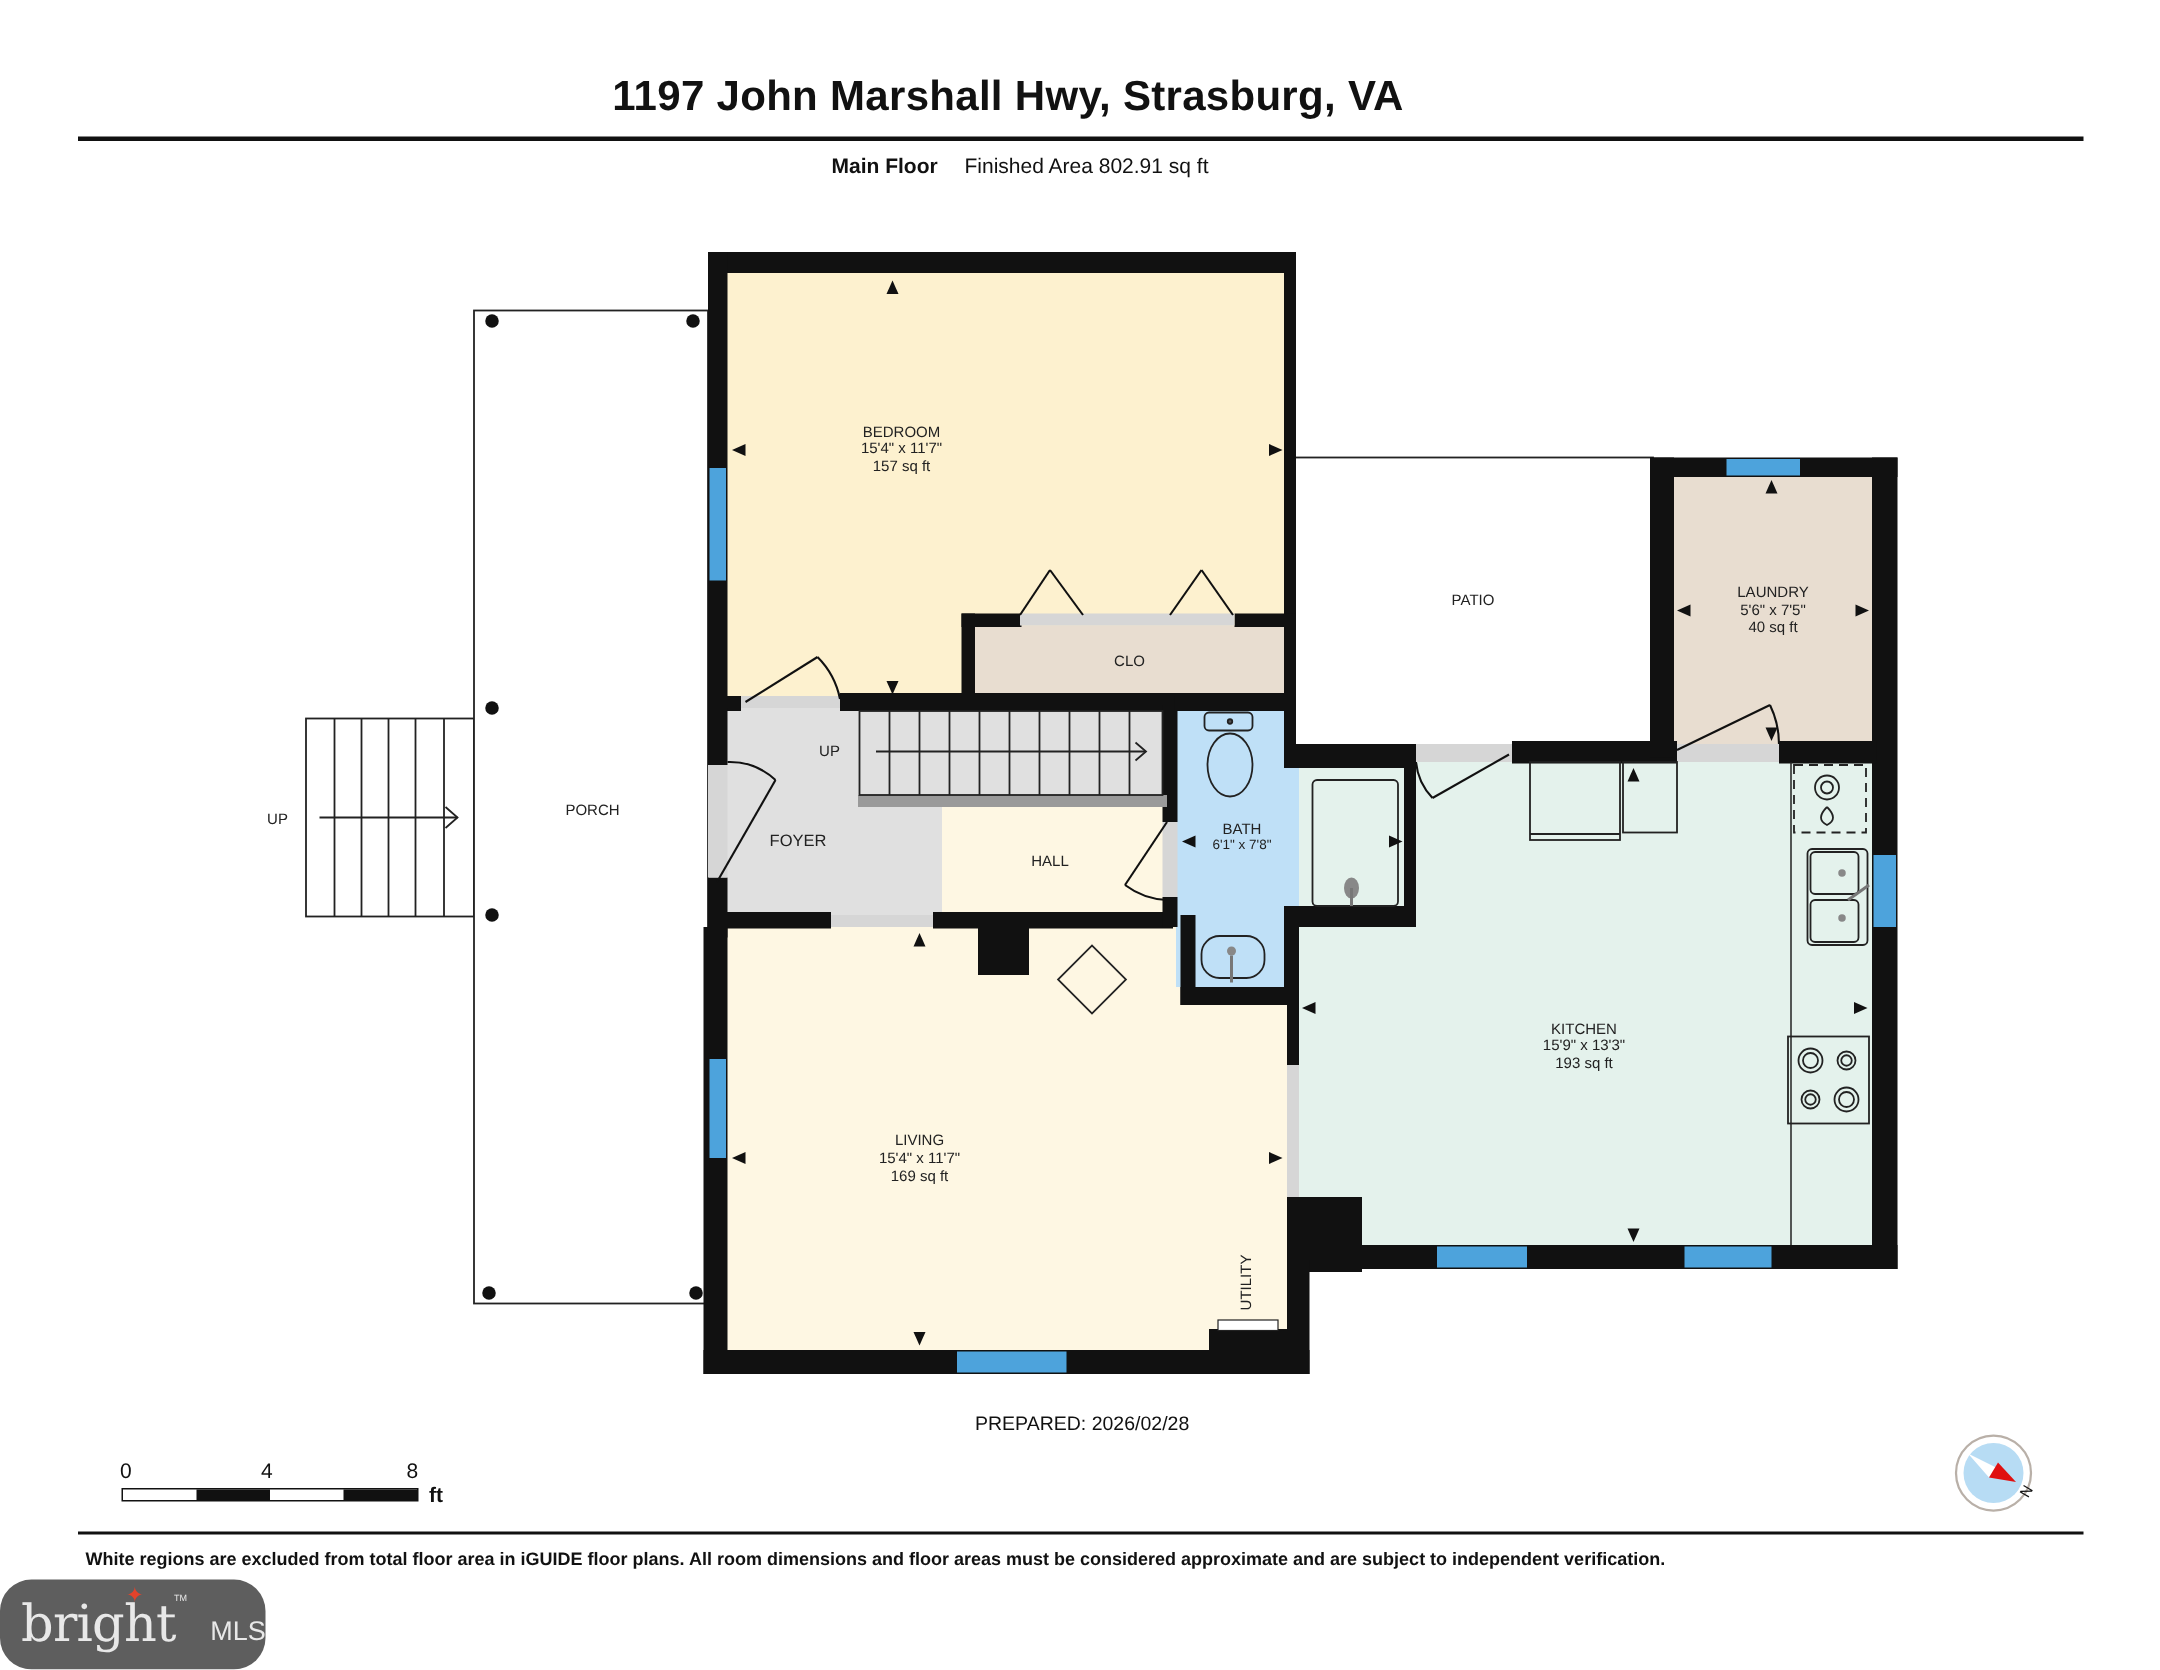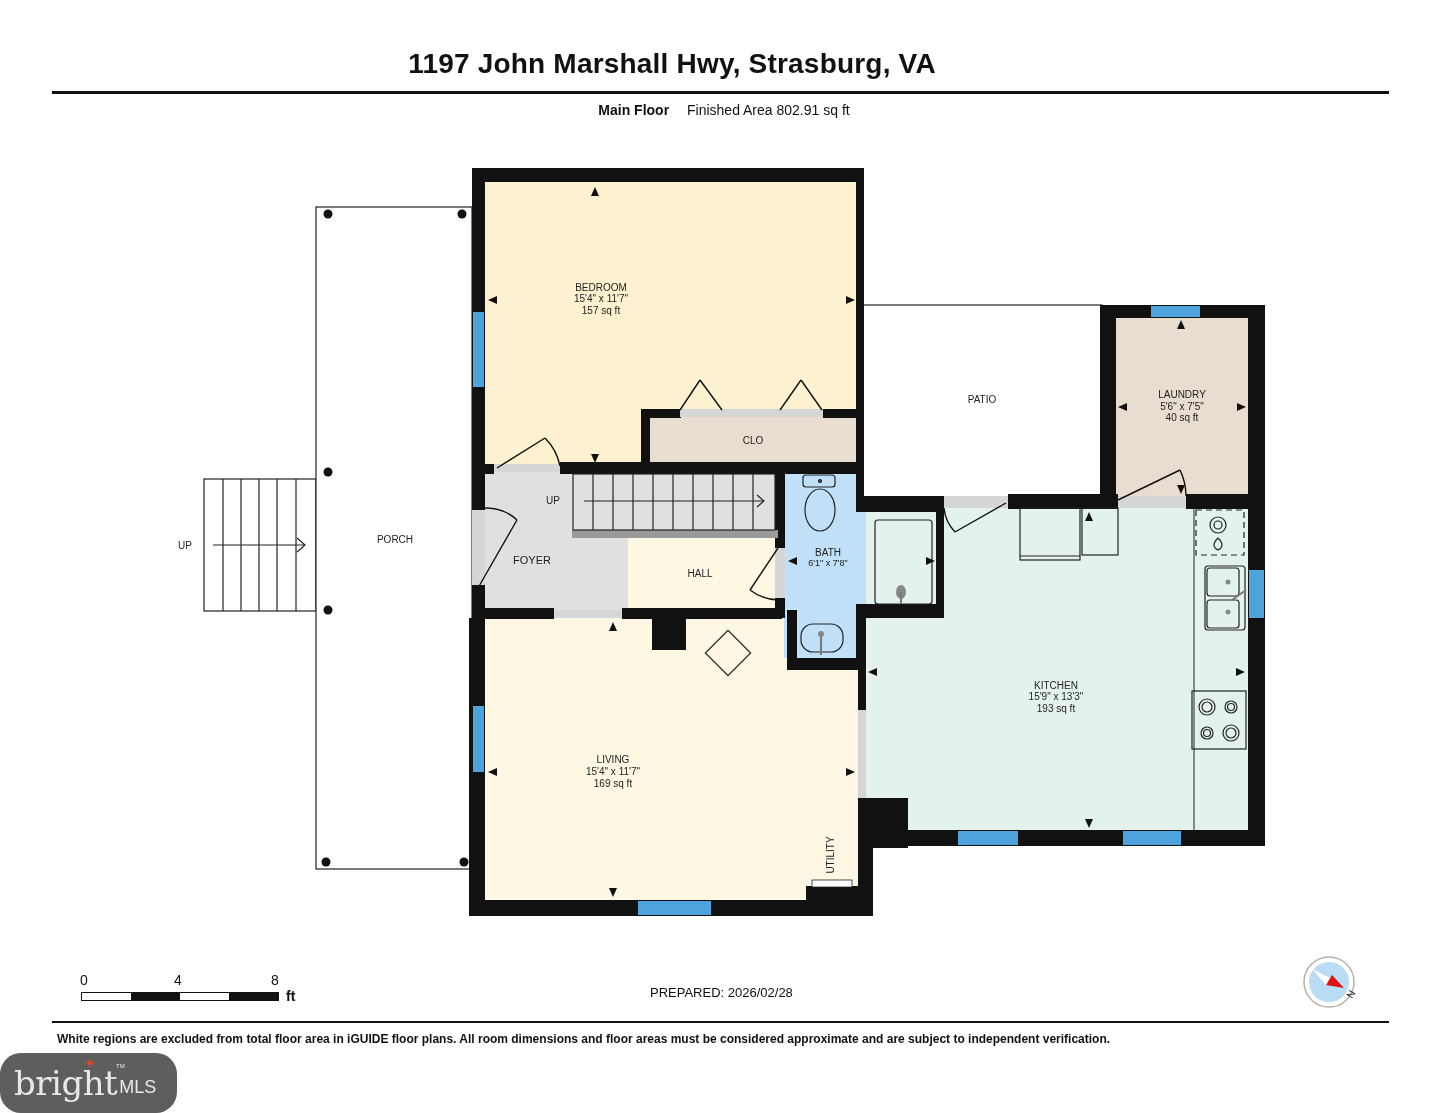--- a/index.html
+++ b/index.html
@@ -1,37 +1,37 @@
 <!DOCTYPE html>
 <html><head>
 <meta charset="utf-8">
 <style>
   html, body { margin: 0; padding: 0; background: #ffffff; }
   body { width: 1440px; height: 1113px; position: relative; overflow: hidden; font-family: "Liberation Sans", sans-serif; color: #111; }
   .title { position: absolute; left: 0; top: 48px; width: 1344px; text-align: center; font-weight: bold; font-size: 28px; letter-spacing: 0.2px; }
   .rule-top { position: absolute; left: 52px; top: 91px; width: 1337px; height: 3px; background: #111; }
-  .subtitle { position: absolute; left: 0; top: 102px; width: 1360px; text-align: center; font-size: 14px; padding-left: 44px; }
+  .subtitle { position: absolute; left: 0; top: 102px; width: 1360px; text-align: center; font-size: 14px; }
   .subtitle .floor { font-weight: bold; margin-right: 14px; }
   svg.plan { position: absolute; left: 0; top: 0; }
   .room-label { font-family: "Liberation Sans", sans-serif; font-size: 10px; fill: #222; text-anchor: middle; }
   .room-label-lg { font-family: "Liberation Sans", sans-serif; font-size: 11px; fill: #222; text-anchor: middle; }
   .scale { position: absolute; left: 80px; top: 972px; }
   .scale .ticks span { position: absolute; font-size: 14px; top: 0; }
   .scale .bar { position: absolute; top: 20px; left: 1px; width: 196px; height: 7px; border: 1px solid #111; display: flex; }
   .scale .seg { flex: 1; height: 100%; }
   .scale .seg.dark { background: #111; }
   .scale .unit { position: absolute; left: 206px; top: 16px; font-size: 14px; font-weight: bold; }
-  .prepared { position: absolute; left: 650px; top: 985px; font-size: 13px; }
+  .prepared { position: absolute; left: 650px; top: 941px; font-size: 13px; }
   .compass { position: absolute; left: 1302px; top: 955px; }
   .rule-bottom { position: absolute; left: 52px; top: 1021px; width: 1337px; height: 2px; background: #111; }
   .disclaimer { position: absolute; left: 57px; top: 1032px; font-size: 12px; font-weight: bold; }
   .logo { position: absolute; left: 0; top: 1053px; width: 177px; height: 60px; background: #5e5e5e; display: flex; align-items: center; padding-left: 14px; box-sizing: border-box; border-radius: 21px; }
   .logo .word { font-family: "DejaVu Serif", serif; font-size: 34px; color: #e8e8e8; letter-spacing: -0.5px; position: relative; }
   .logo .star { position: absolute; left: 84px; top: 2px; color: #e3432b; font-size: 14px; }
-  .logo .mls { font-family: "Liberation Sans", sans-serif; font-size: 18px; color: #e8e8e8; margin-left: 2px; margin-top: 8px; }
+  .logo .mls { font-family: "Liberation Sans", sans-serif; font-size: 18px; color: #e8e8e8; margin-left: 23px; margin-top: 8px; }
   .logo .tm { position: absolute; left: 116px; top: 10px; font-size: 6px; color: #e8e8e8; }
 </style>
 </head>
 <body>
 
 <div class="title">1197 John Marshall Hwy, Strasburg, VA</div>
 <div class="rule-top"></div>
 <div class="subtitle">
   <span class="floor">Main Floor</span>
   <span>Finished Area 802.91 sq ft</span>

